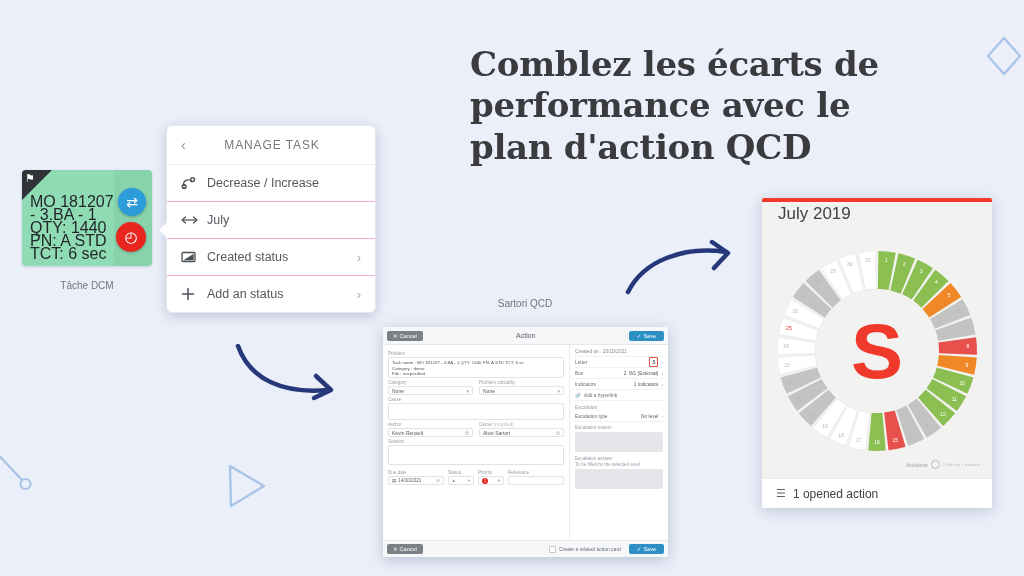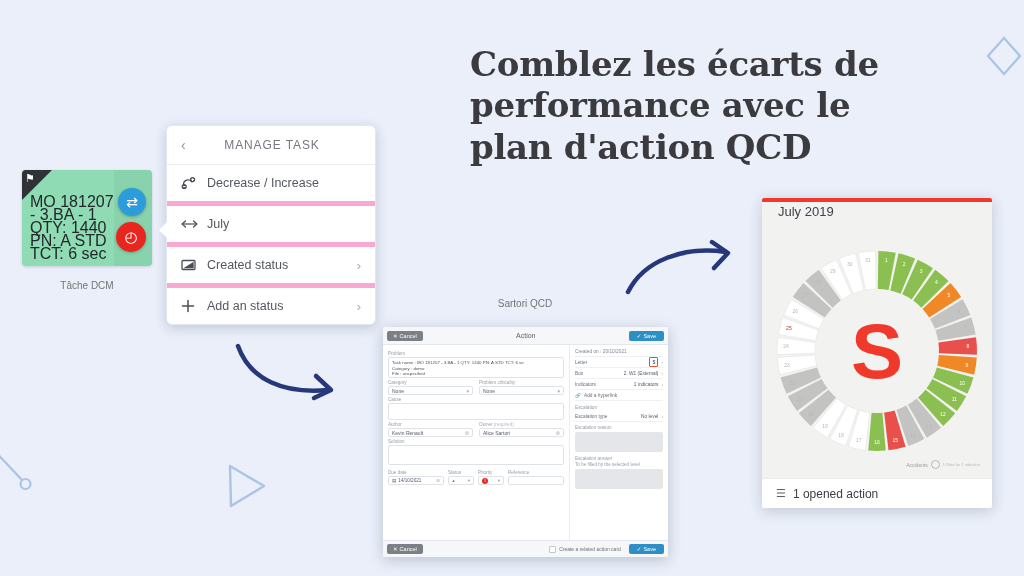--- a/index.html
+++ b/index.html
@@ -74,21 +74,21 @@
     display:flex;align-items:center;height:38px;
     border-bottom:1px solid #ebeef3;padding:0 14px;
   }
   .menu-back{font-size:14px;color:#8b9099;width:22px;}
   .menu-title{
     flex:1;text-align:center;font-size:12px;color:#737880;
     letter-spacing:.9px;padding-right:20px;
   }
   .menu-item{
     display:flex;align-items:center;height:36px;padding:0 14px;
-    border-bottom:5px solid #f9a8d4;font-size:12.5px;color:#54585f;
+    border-bottom:1px solid #f9a8d4;font-size:12.5px;color:#54585f;
   }
   .menu-item:last-child{border-bottom:none;}
   .mi-icon{width:26px;color:#4a4e55;font-size:13px;display:flex;align-items:center;}
   .mi-label{flex:1;}
   .mi-chev{color:#a7acb4;font-size:13px;}
 
   
   .dialog{
     position:absolute;left:383px;top:327px;width:285px;height:230px;
     background:#fff;border-radius:2px;overflow:hidden;
@@ -169,21 +169,21 @@
   
   .qcd{
     position:absolute;left:762px;top:198px;width:230px;height:310px;
     background:#f2f2f0;border-radius:2px;overflow:hidden;
     box-shadow:0 3px 14px rgba(40,60,90,.22);
   }
   .qcd-bar{height:4px;background:#f0392b;}
   .qcd-title{
     margin:9px 0 0 14px;font-size:11.5px;font-weight:700;color:#f0392b;
   }
-  .qcd-sub{margin:2px 0 0 16px;font-size:13px;color:#3d4148;}
+  .qcd-sub{margin:2px 0 0 16px;font-size:17px;color:#3d4148;}
   .qcd-chart{position:absolute;left:12px;top:50px;width:206px;height:206px;}
   .qcd-legend{
     position:absolute;right:12px;top:262px;display:flex;align-items:center;gap:3px;
     font-size:5px;color:#9b9f9e;
   }
   .leg-ring{width:7px;height:7px;border-radius:50%;border:1px solid #b6b9b8;}
   .leg-note{font-size:4px;color:#b9bcbb;}
   .qcd-foot{
     position:absolute;left:0;bottom:0;width:100%;height:30px;background:#fff;
     display:flex;align-items:center;gap:7px;padding-left:14px;box-sizing:border-box;

